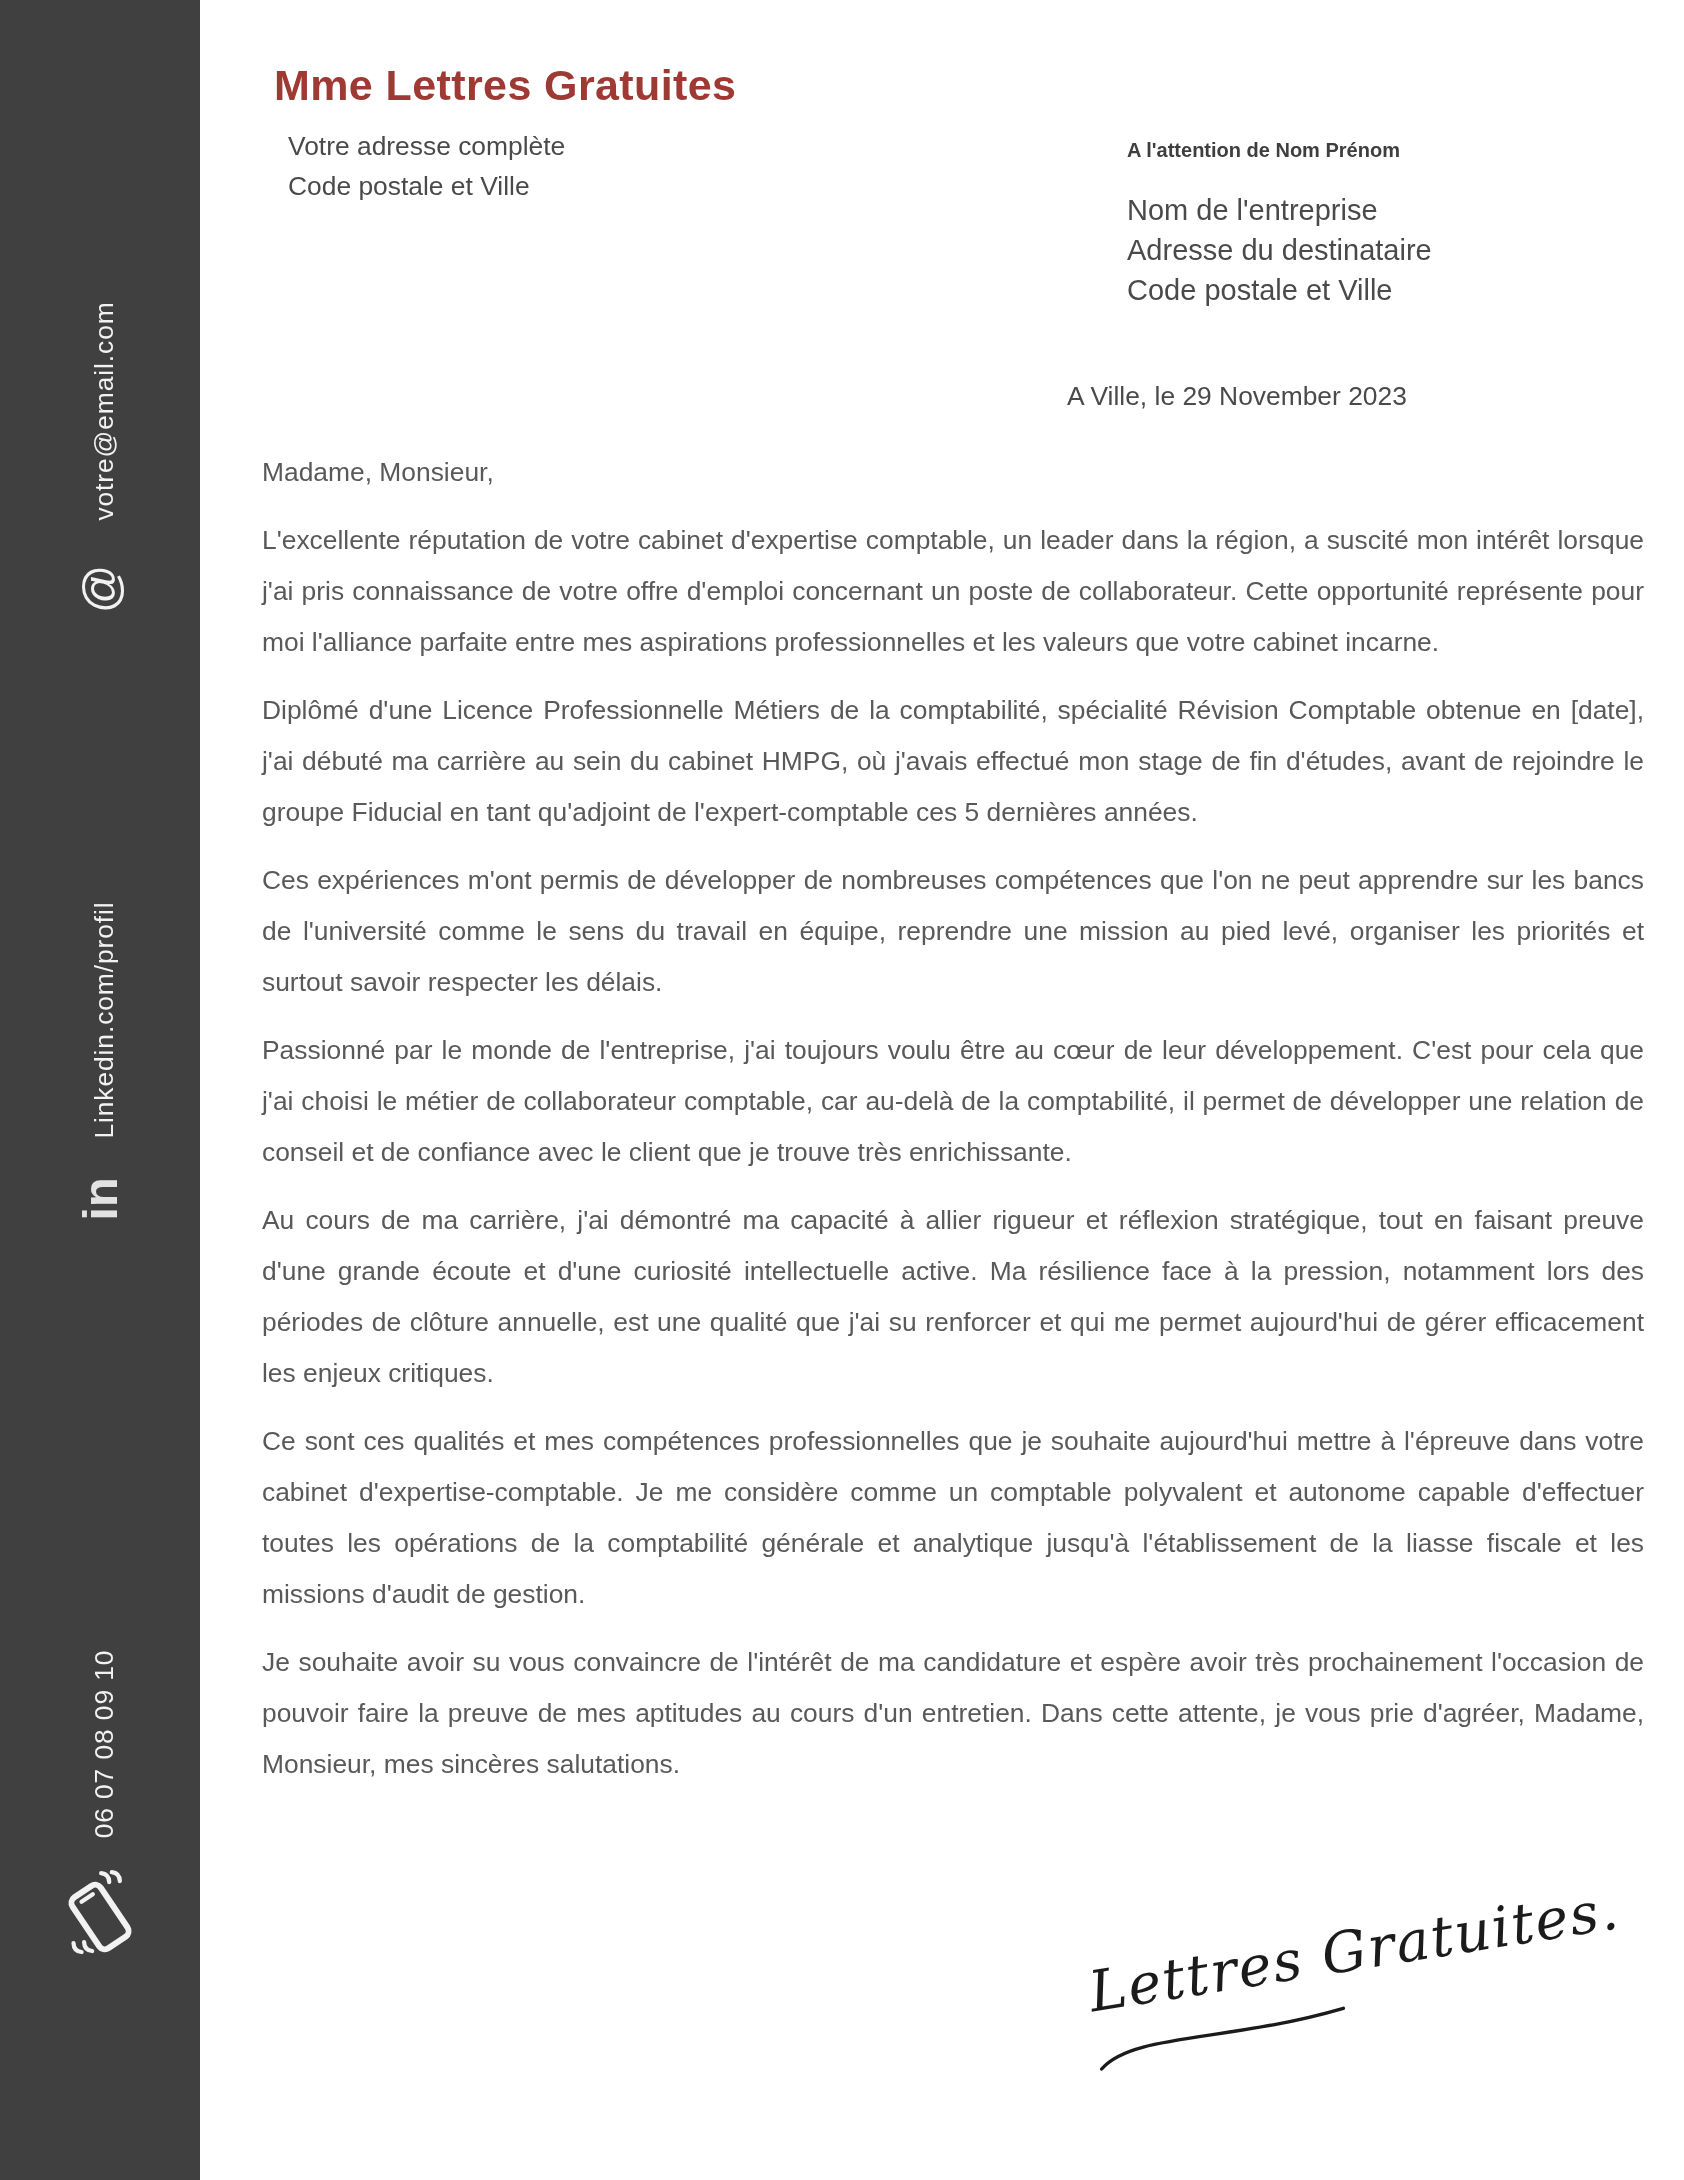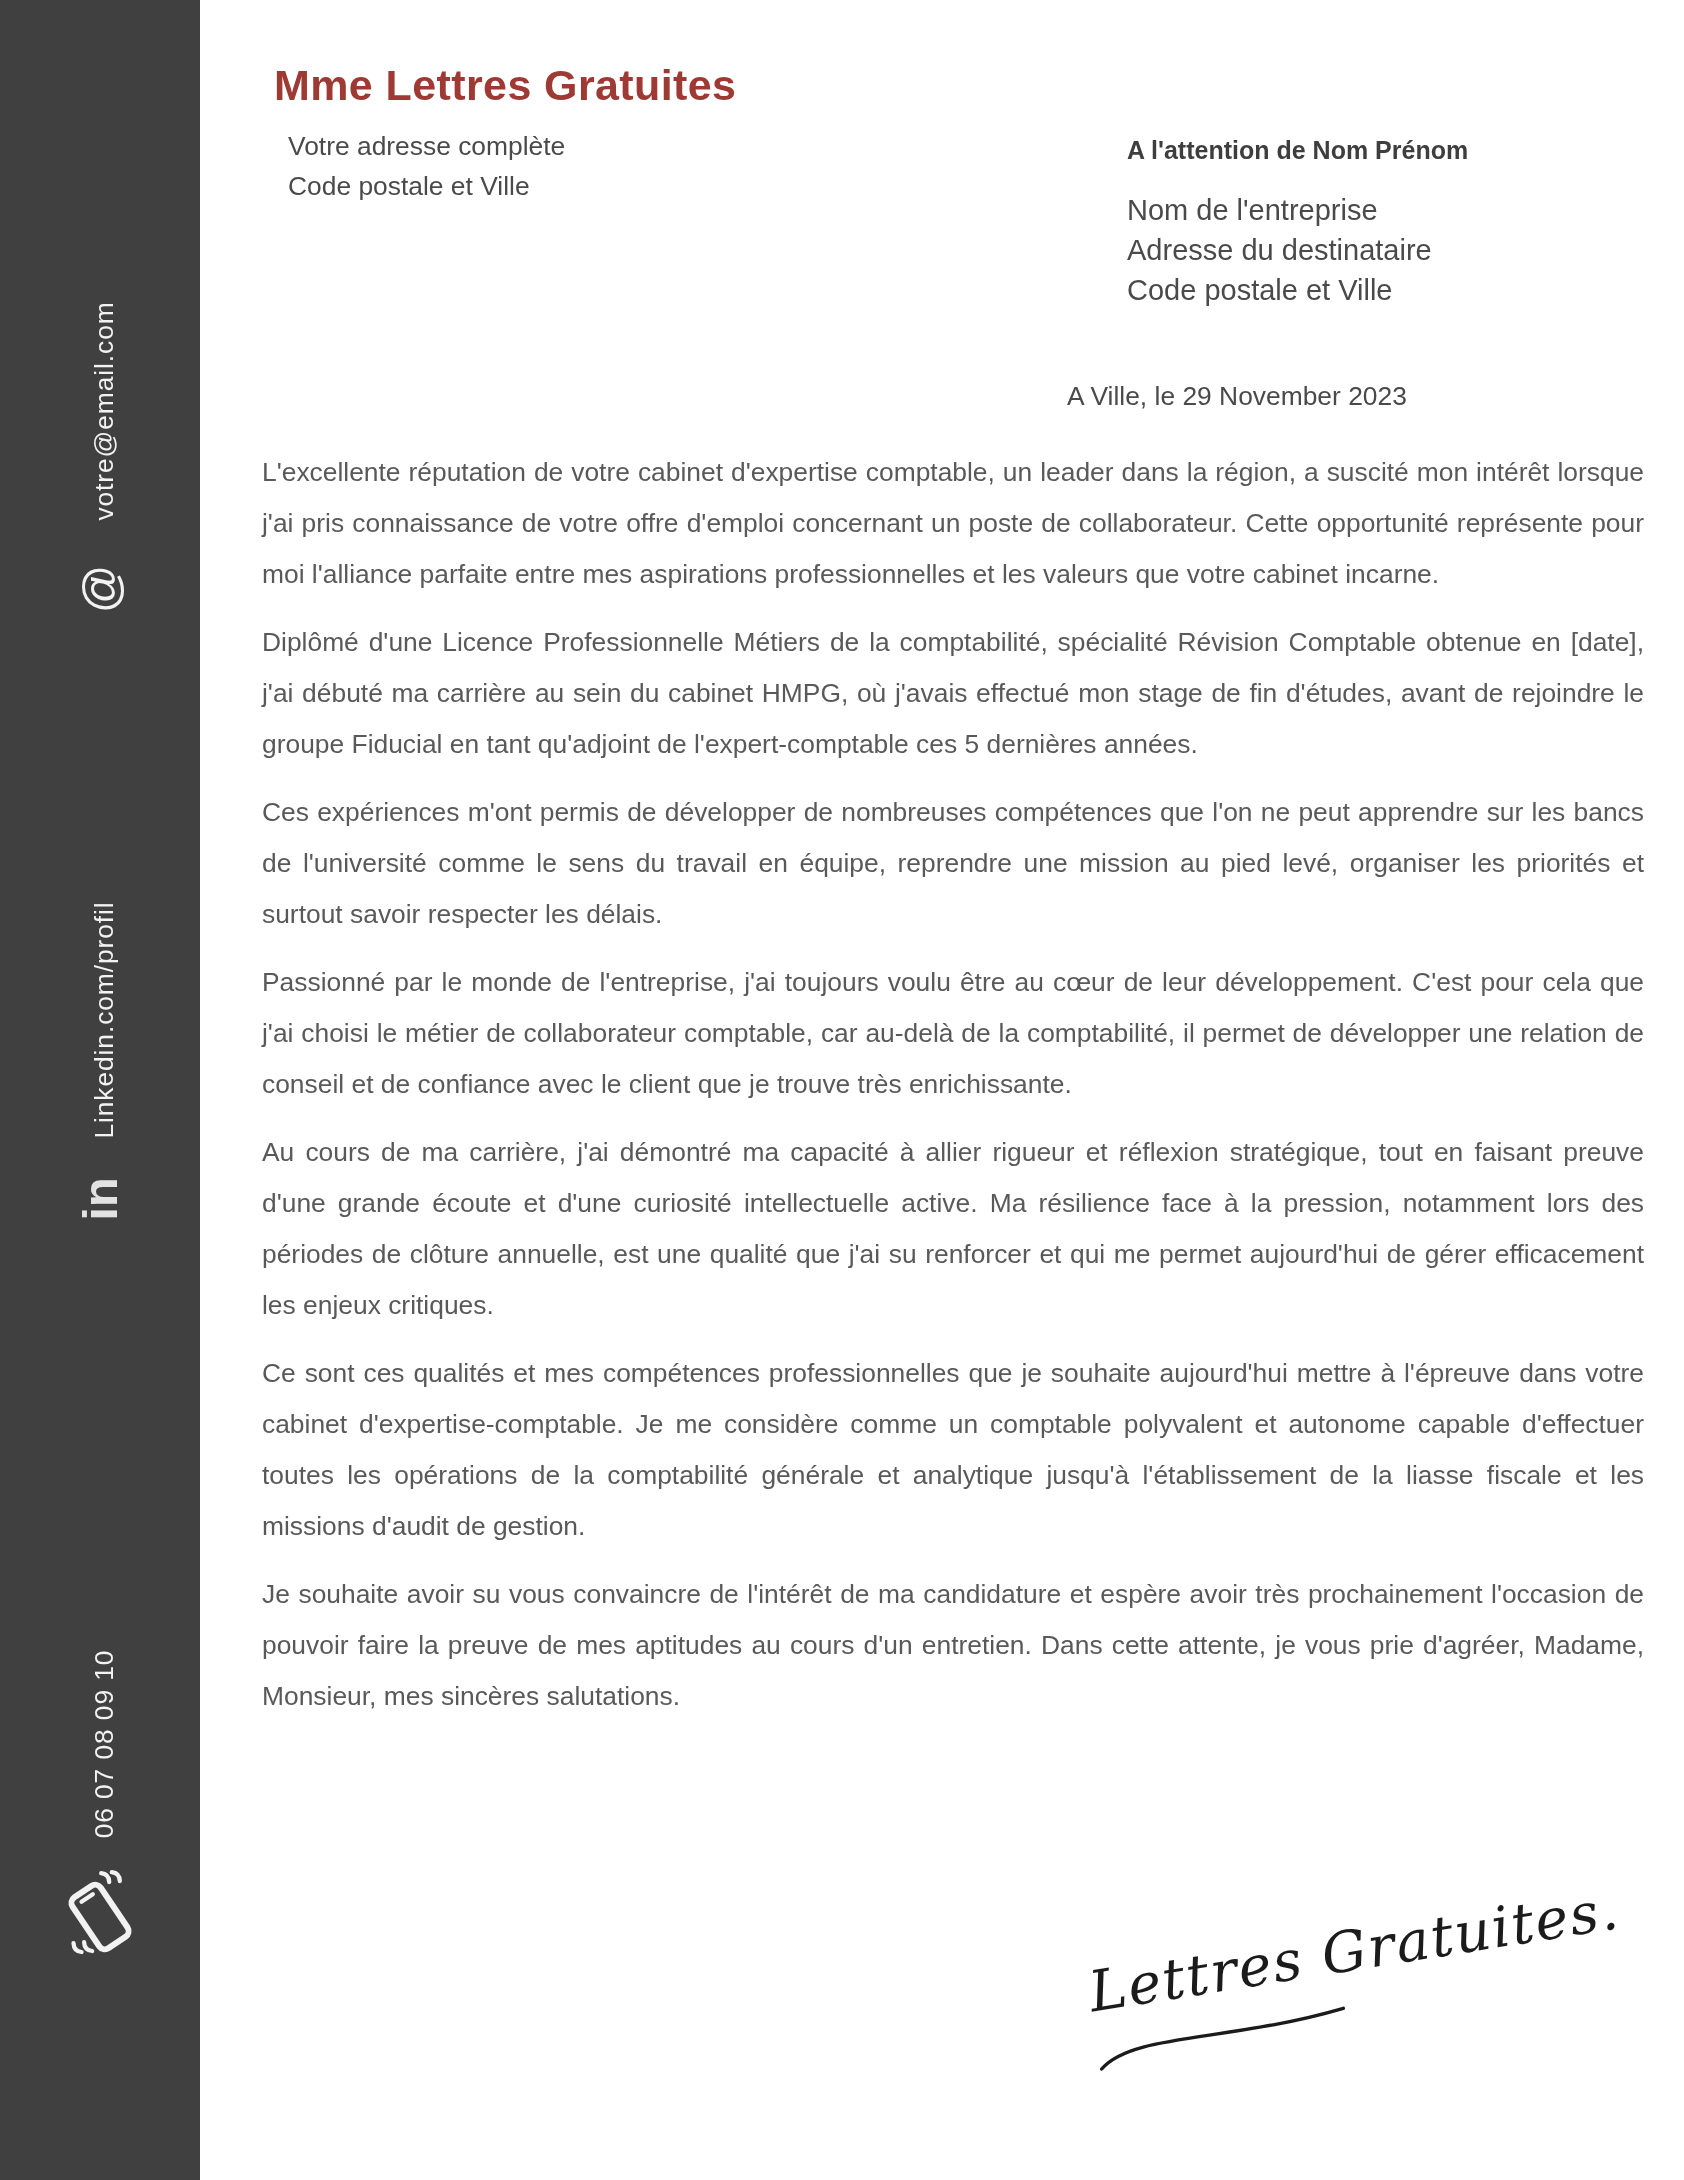--- a/index.html
+++ b/index.html
@@ -41,21 +41,21 @@
     font-size:43px;font-weight:700;color:#9e3a33;letter-spacing:0.4px;
   }
   .sender-address{
     position:absolute;left:288px;top:126px;
     font-size:26.4px;color:#4a4a4a;line-height:40px;
   }
 
   
   .recipient{position:absolute;left:1127px;top:132px;}
   .recipient-attention{
-    font-size:25px;font-weight:700;color:#3e3e3e;line-height:36px;
+    font-size:20px;font-weight:700;color:#3e3e3e;line-height:36px;
   }
   .recipient-lines{
     margin-top:22px;font-size:29px;color:#4a4a4a;line-height:40px;
   }
   .date-line{
     position:absolute;left:1067px;top:376px;
     font-size:26.4px;color:#4a4a4a;line-height:40px;
   }
 
   
@@ -120,20 +120,21 @@
       <div class="recipient-lines">
         <div>Nom de l'entreprise</div>
         <div>Adresse du destinataire</div>
         <div>Code postale et Ville</div>
       </div>
     </div>
 
     <div class="date-line">A Ville, le 29 November 2023</div>
 
     <section class="letter-body">
+      <div class="line">Madame, Monsieur,</div>
       <p>L'excellente réputation de votre cabinet d'expertise comptable, un leader dans la région, a suscité mon intérêt lorsque j'ai pris connaissance de votre offre d'emploi concernant un poste de collaborateur. Cette opportunité représente pour moi l'alliance parfaite entre mes aspirations professionnelles et les valeurs que votre cabinet incarne.</p>
       <p>Diplômé d'une Licence Professionnelle Métiers de la comptabilité, spécialité Révision Comptable obtenue en [date], j'ai débuté ma carrière au sein du cabinet HMPG, où j'avais effectué mon stage de fin d'études, avant de rejoindre le groupe Fiducial en tant qu'adjoint de l'expert-comptable ces 5 dernières années.</p>
       <p>Ces expériences m'ont permis de développer de nombreuses compétences que l'on ne peut apprendre sur les bancs de l'université comme le sens du travail en équipe, reprendre une mission au pied levé, organiser les priorités et surtout savoir respecter les délais.</p>
       <p>Passionné par le monde de l'entreprise, j'ai toujours voulu être au cœur de leur développement. C'est pour cela que j'ai choisi le métier de collaborateur comptable, car au-delà de la comptabilité, il permet de développer une relation de conseil et de confiance avec le client que je trouve très enrichissante.</p>
       <p>Au cours de ma carrière, j'ai démontré ma capacité à allier rigueur et réflexion stratégique, tout en faisant preuve d'une grande écoute et d'une curiosité intellectuelle active. Ma résilience face à la pression, notamment lors des périodes de clôture annuelle, est une qualité que j'ai su renforcer et qui me permet aujourd'hui de gérer efficacement les enjeux critiques.</p>
       <p>Ce sont ces qualités et mes compétences professionnelles que je souhaite aujourd'hui mettre à l'épreuve dans votre cabinet d'expertise-comptable. Je me considère comme un comptable polyvalent et autonome capable d'effectuer toutes les opérations de la comptabilité générale et analytique jusqu'à l'établissement de la liasse fiscale et les missions d'audit de gestion.</p>
       <p>Je souhaite avoir su vous convaincre de l'intérêt de ma candidature et espère avoir très prochainement l'occasion de pouvoir faire la preuve de mes aptitudes au cours d'un entretien. Dans cette attente, je vous prie d'agréer, Madame, Monsieur, mes sincères salutations.</p>
     </section>
 
     <div class="signature">

